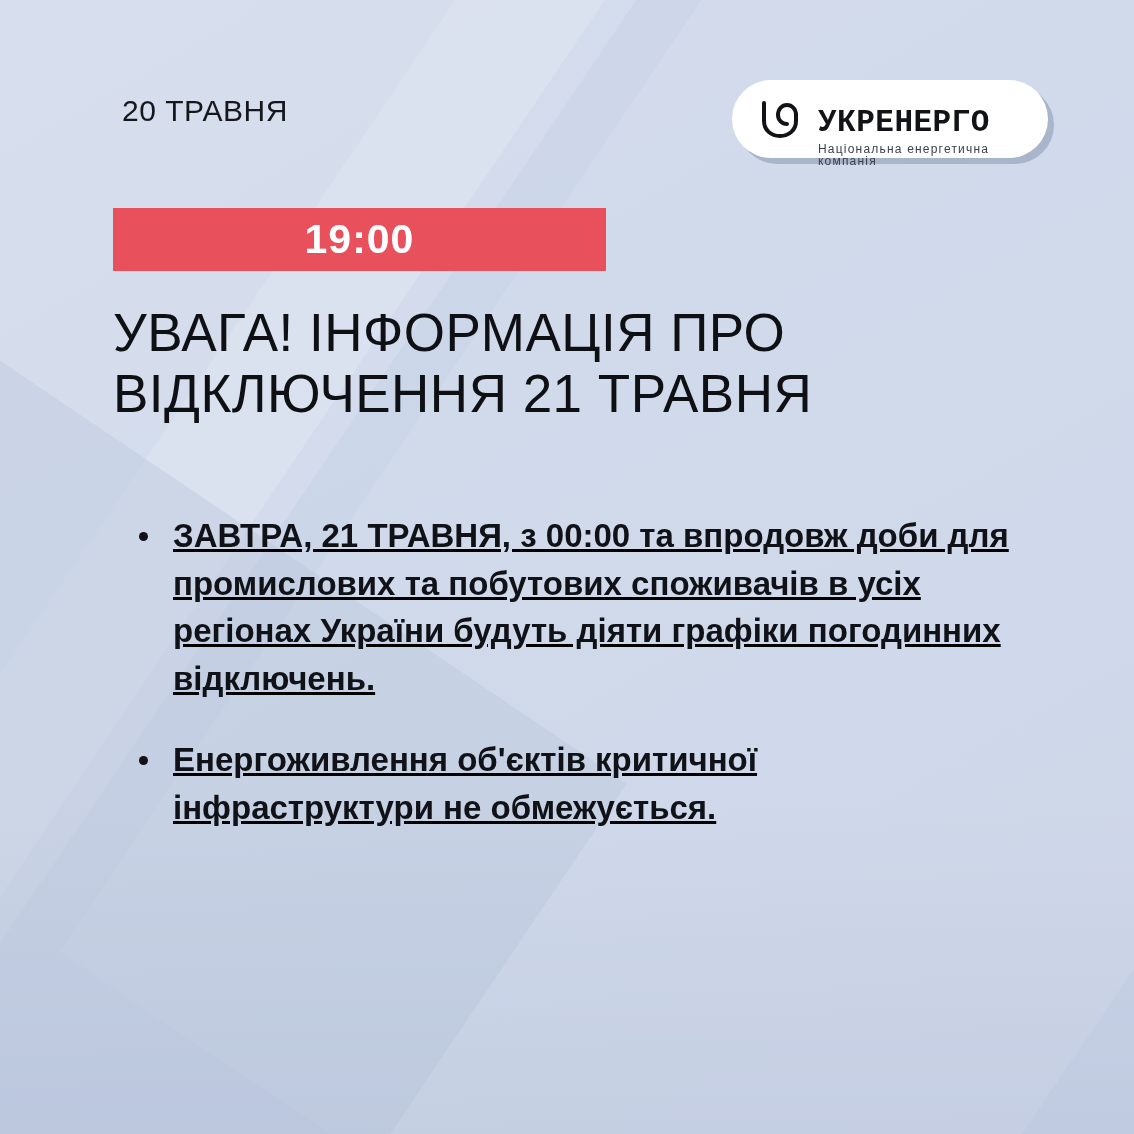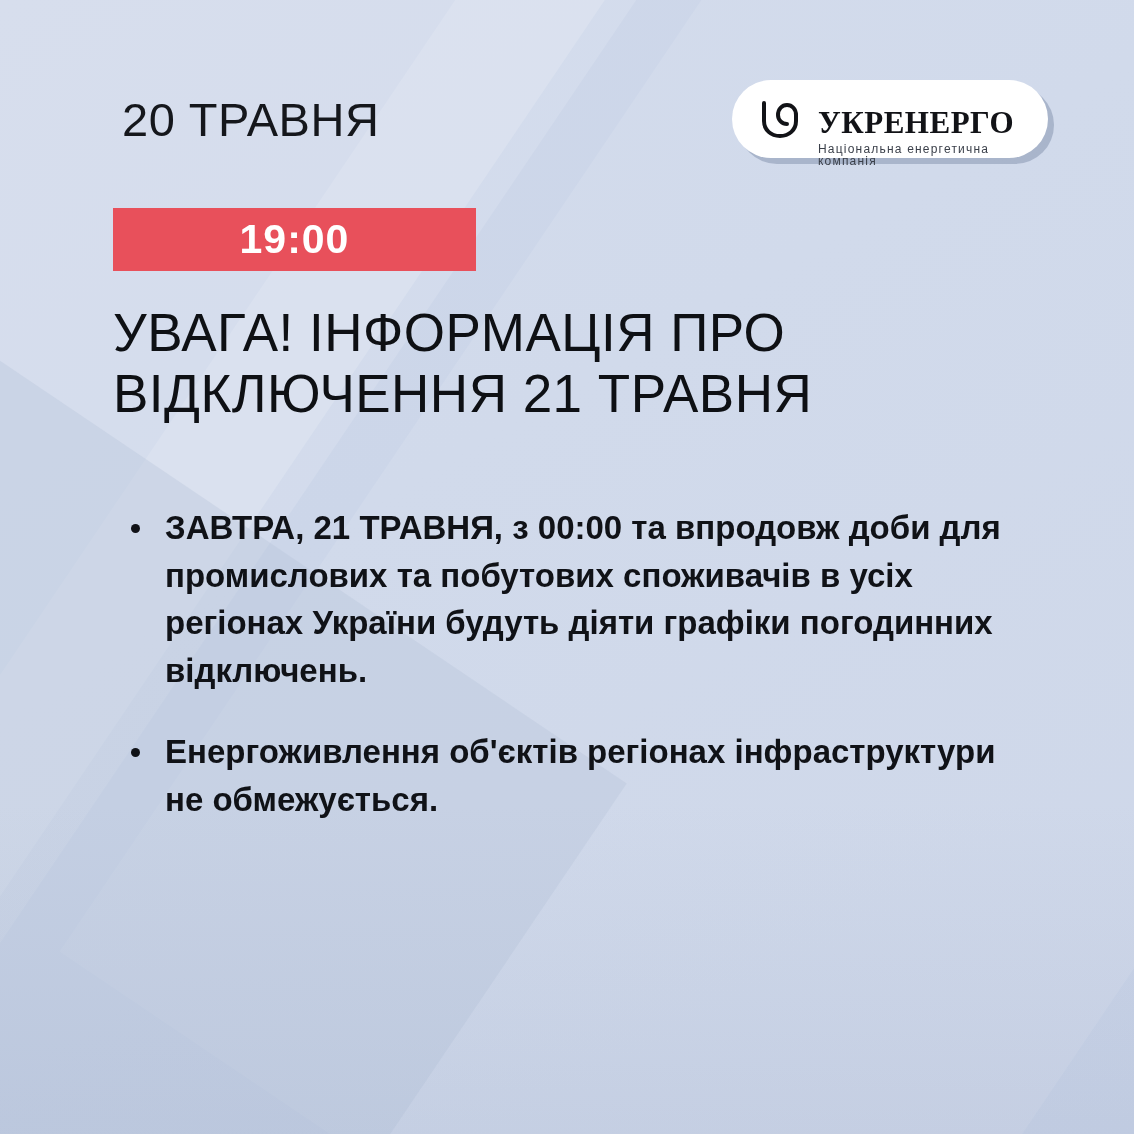--- a/index.html
+++ b/index.html
@@ -69,21 +69,21 @@
     background: rgba(183,196,219,0.38);
     transform: rotate(34deg);
     pointer-events: none;
   }
 
   
   .date {
     position: absolute;
     left: 122px;
     top: 96px;
-    font-size: 47px;
+    font-size: 30px;
     line-height: 1;
     letter-spacing: 0.5px;
     color: #15171c;
     font-weight: 400;
     font-family: "Liberation Sans", sans-serif;
   }
 
   
   .logo-shadow {
     position: absolute;
@@ -121,38 +121,38 @@
     display: flex;
     flex-direction: column;
     justify-content: center;
   }
   .logo-name {
     font-size: 31px;
     font-weight: bold;
     letter-spacing: 0.5px;
     color: #121317;
     line-height: 1;
-    font-family: Liberation Serif, serif;
+    font-family: Liberation Mono, monospace;
     margin-top: 36px;
   }
   .logo-sub {
     margin-top: 5px;
     font-size: 12px;
     letter-spacing: 1.2px;
     color: #3a3f49;
     line-height: 1;
     font-family: "Liberation Sans", sans-serif;
   }
 
   
   .time-badge {
     position: absolute;
     left: 113px;
     top: 208px;
-    width: 363px;
+    width: 493px;
     height: 63px;
     background: #e8505b;
     display: flex;
     align-items: center;
     justify-content: center;
   }
   .time-badge span {
     color: #ffffff;
     font-size: 41px;
     font-weight: bold;
@@ -174,23 +174,24 @@
     text-transform: uppercase;
     font-family: "Liberation Sans", sans-serif;
   }
 
   
   .bullets {
     position: absolute;
     left: 113px;
     top: 500px;
     width: 900px;
-    margin: 4px;
+    margin: 12px;
     padding: 0;
     list-style: none;
+    text-decoration: underline;
   }
   .bullet {
     position: relative;
     padding-left: 48px;
     margin-bottom: 34px;
     font-size: 33px;
     line-height: 1.44;
     font-weight: bold;
     color: #101217;
     font-family: "Liberation Sans", sans-serif;
@@ -241,17 +242,17 @@
 
   <div class="headline">УВАГА! ІНФОРМАЦІЯ ПРО ВІДКЛЮЧЕННЯ 21 ТРАВНЯ</div>
 
   <ul class="bullets">
     <li class="bullet">
       <span class="dot"></span>
       <span>ЗАВТРА, 21 ТРАВНЯ, з 00:00 та впродовж доби для промислових та побутових споживачів в усіх регіонах України будуть діяти графіки погодинних відключень.</span>
     </li>
     <li class="bullet">
       <span class="dot"></span>
-      <span>Енергоживлення об'єктів регіонах інфраструктури не обмежується.</span>
+      <span>Енергоживлення об'єктів критичної інфраструктури не обмежується.</span>
     </li>
   </ul>
 
 </div>
 
 </body></html>

